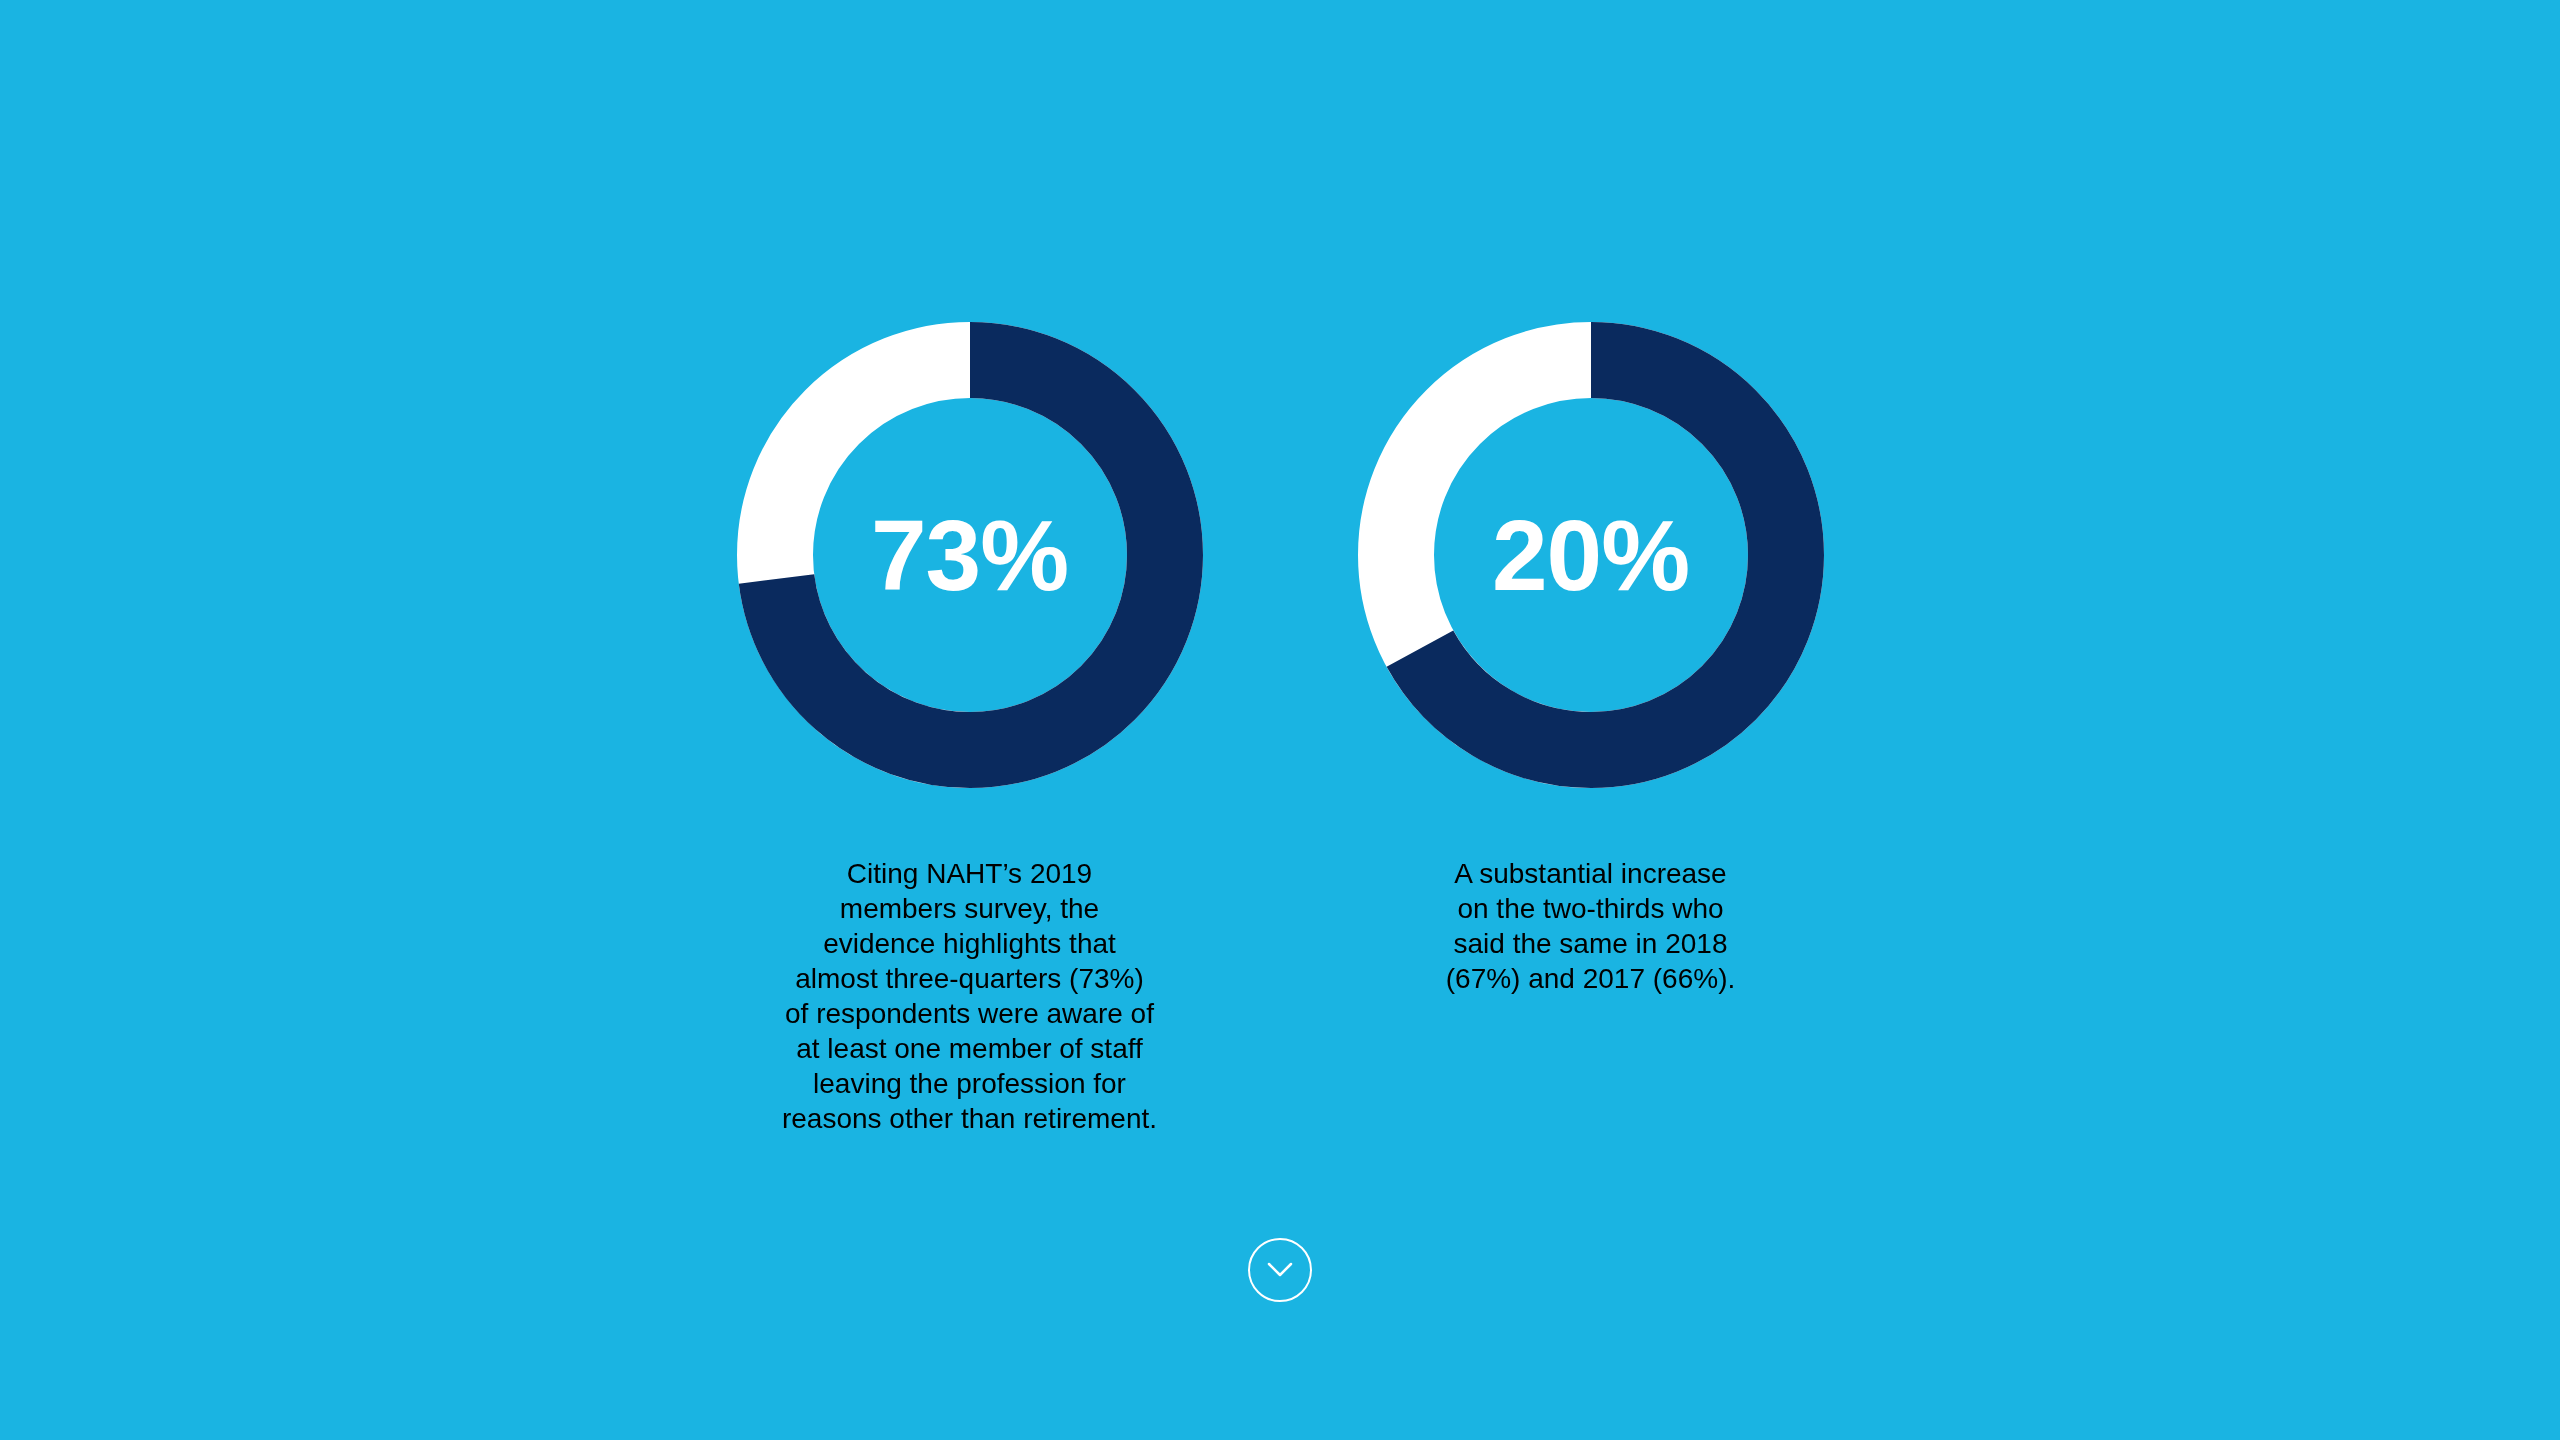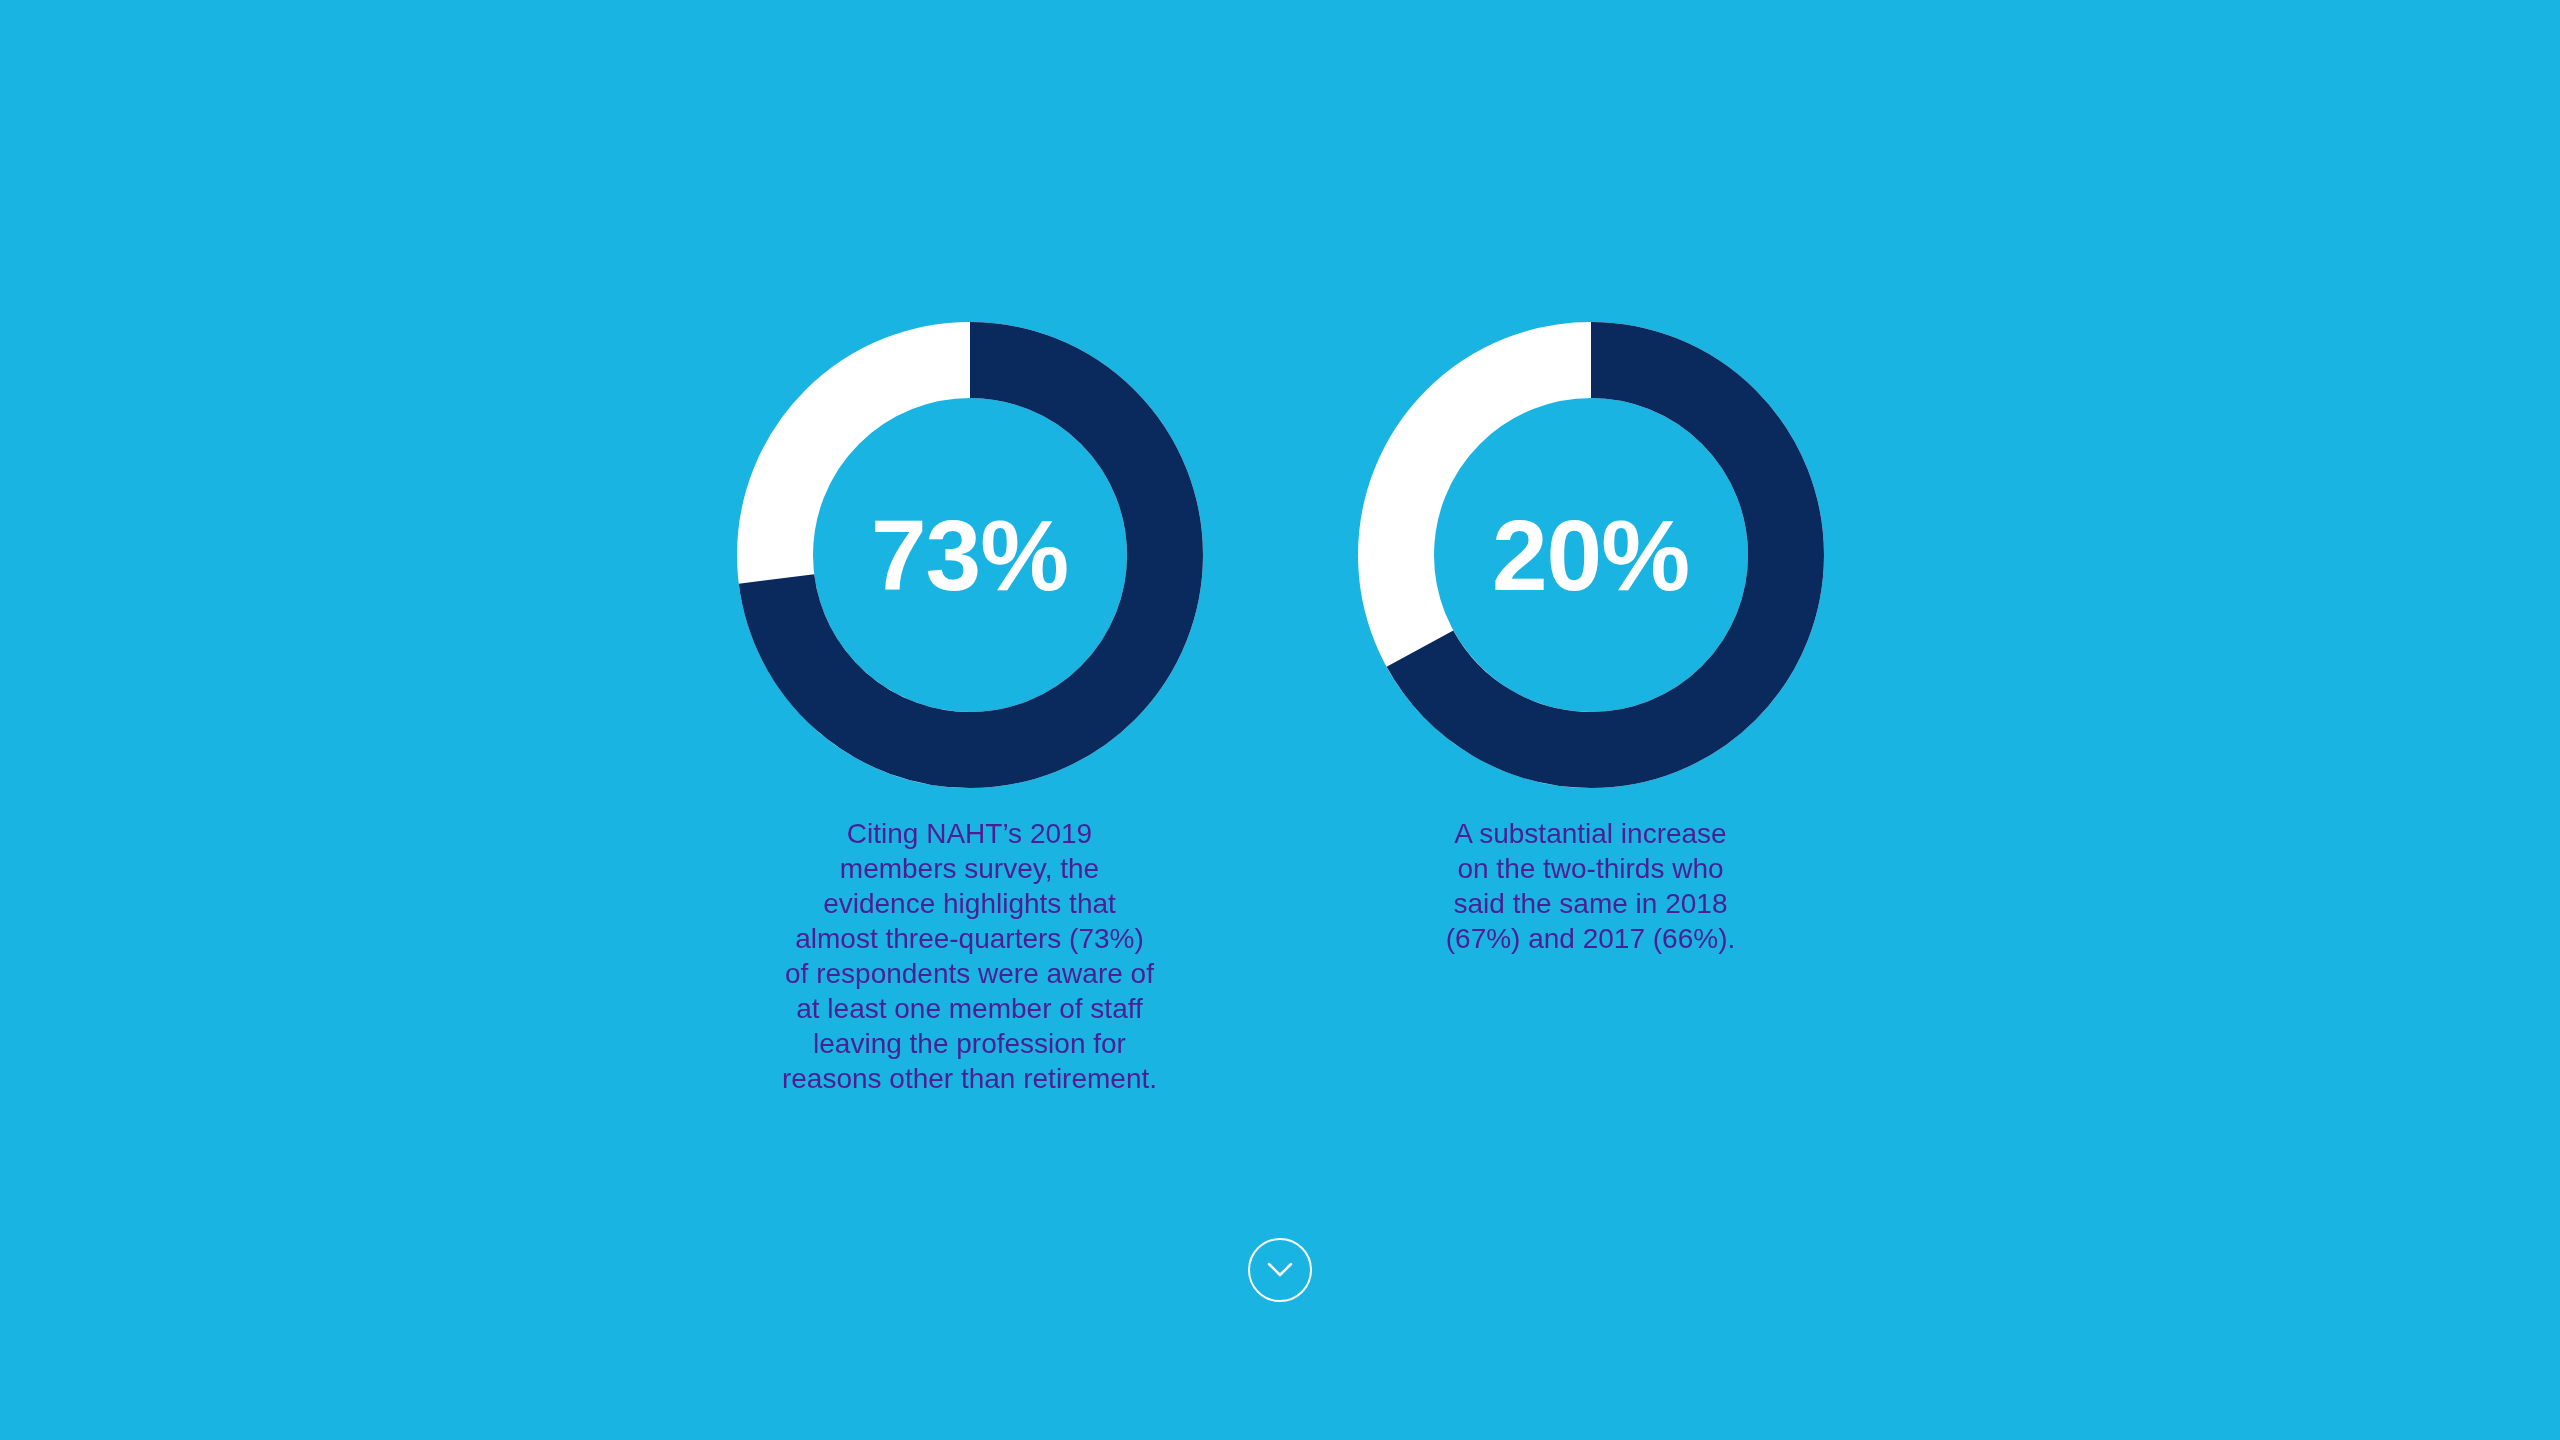--- a/index.html
+++ b/index.html
@@ -37,20 +37,21 @@
     justify-content: center;
     align-items: flex-start;
     gap: 155px;
   }
 
   .stat-card {
     width: 466px;
     display: flex;
     flex-direction: column;
     align-items: center;
+    gap: 40px;
   }
 
   .donut-wrap {
     position: relative;
     width: 466px;
     height: 466px;
     flex: 0 0 auto;
   }
 
   .donut-svg {
@@ -73,21 +74,21 @@
     color: #ffffff;
     letter-spacing: -1px;
     line-height: 1;
     font-family: "Liberation Sans", sans-serif;
   }
 
   .stat-caption {
     margin-top: 28px;
     width: 440px;
     text-align: center;
-    color: #4c1d95;
+    color: #000000;
     font-size: 28px;
     line-height: 35px;
     font-weight: 300;
     font-family: "Liberation Sans", sans-serif;
     white-space: pre-line;
   }
 
   .scroll-down-button {
     position: absolute;
     left: 1248px;

